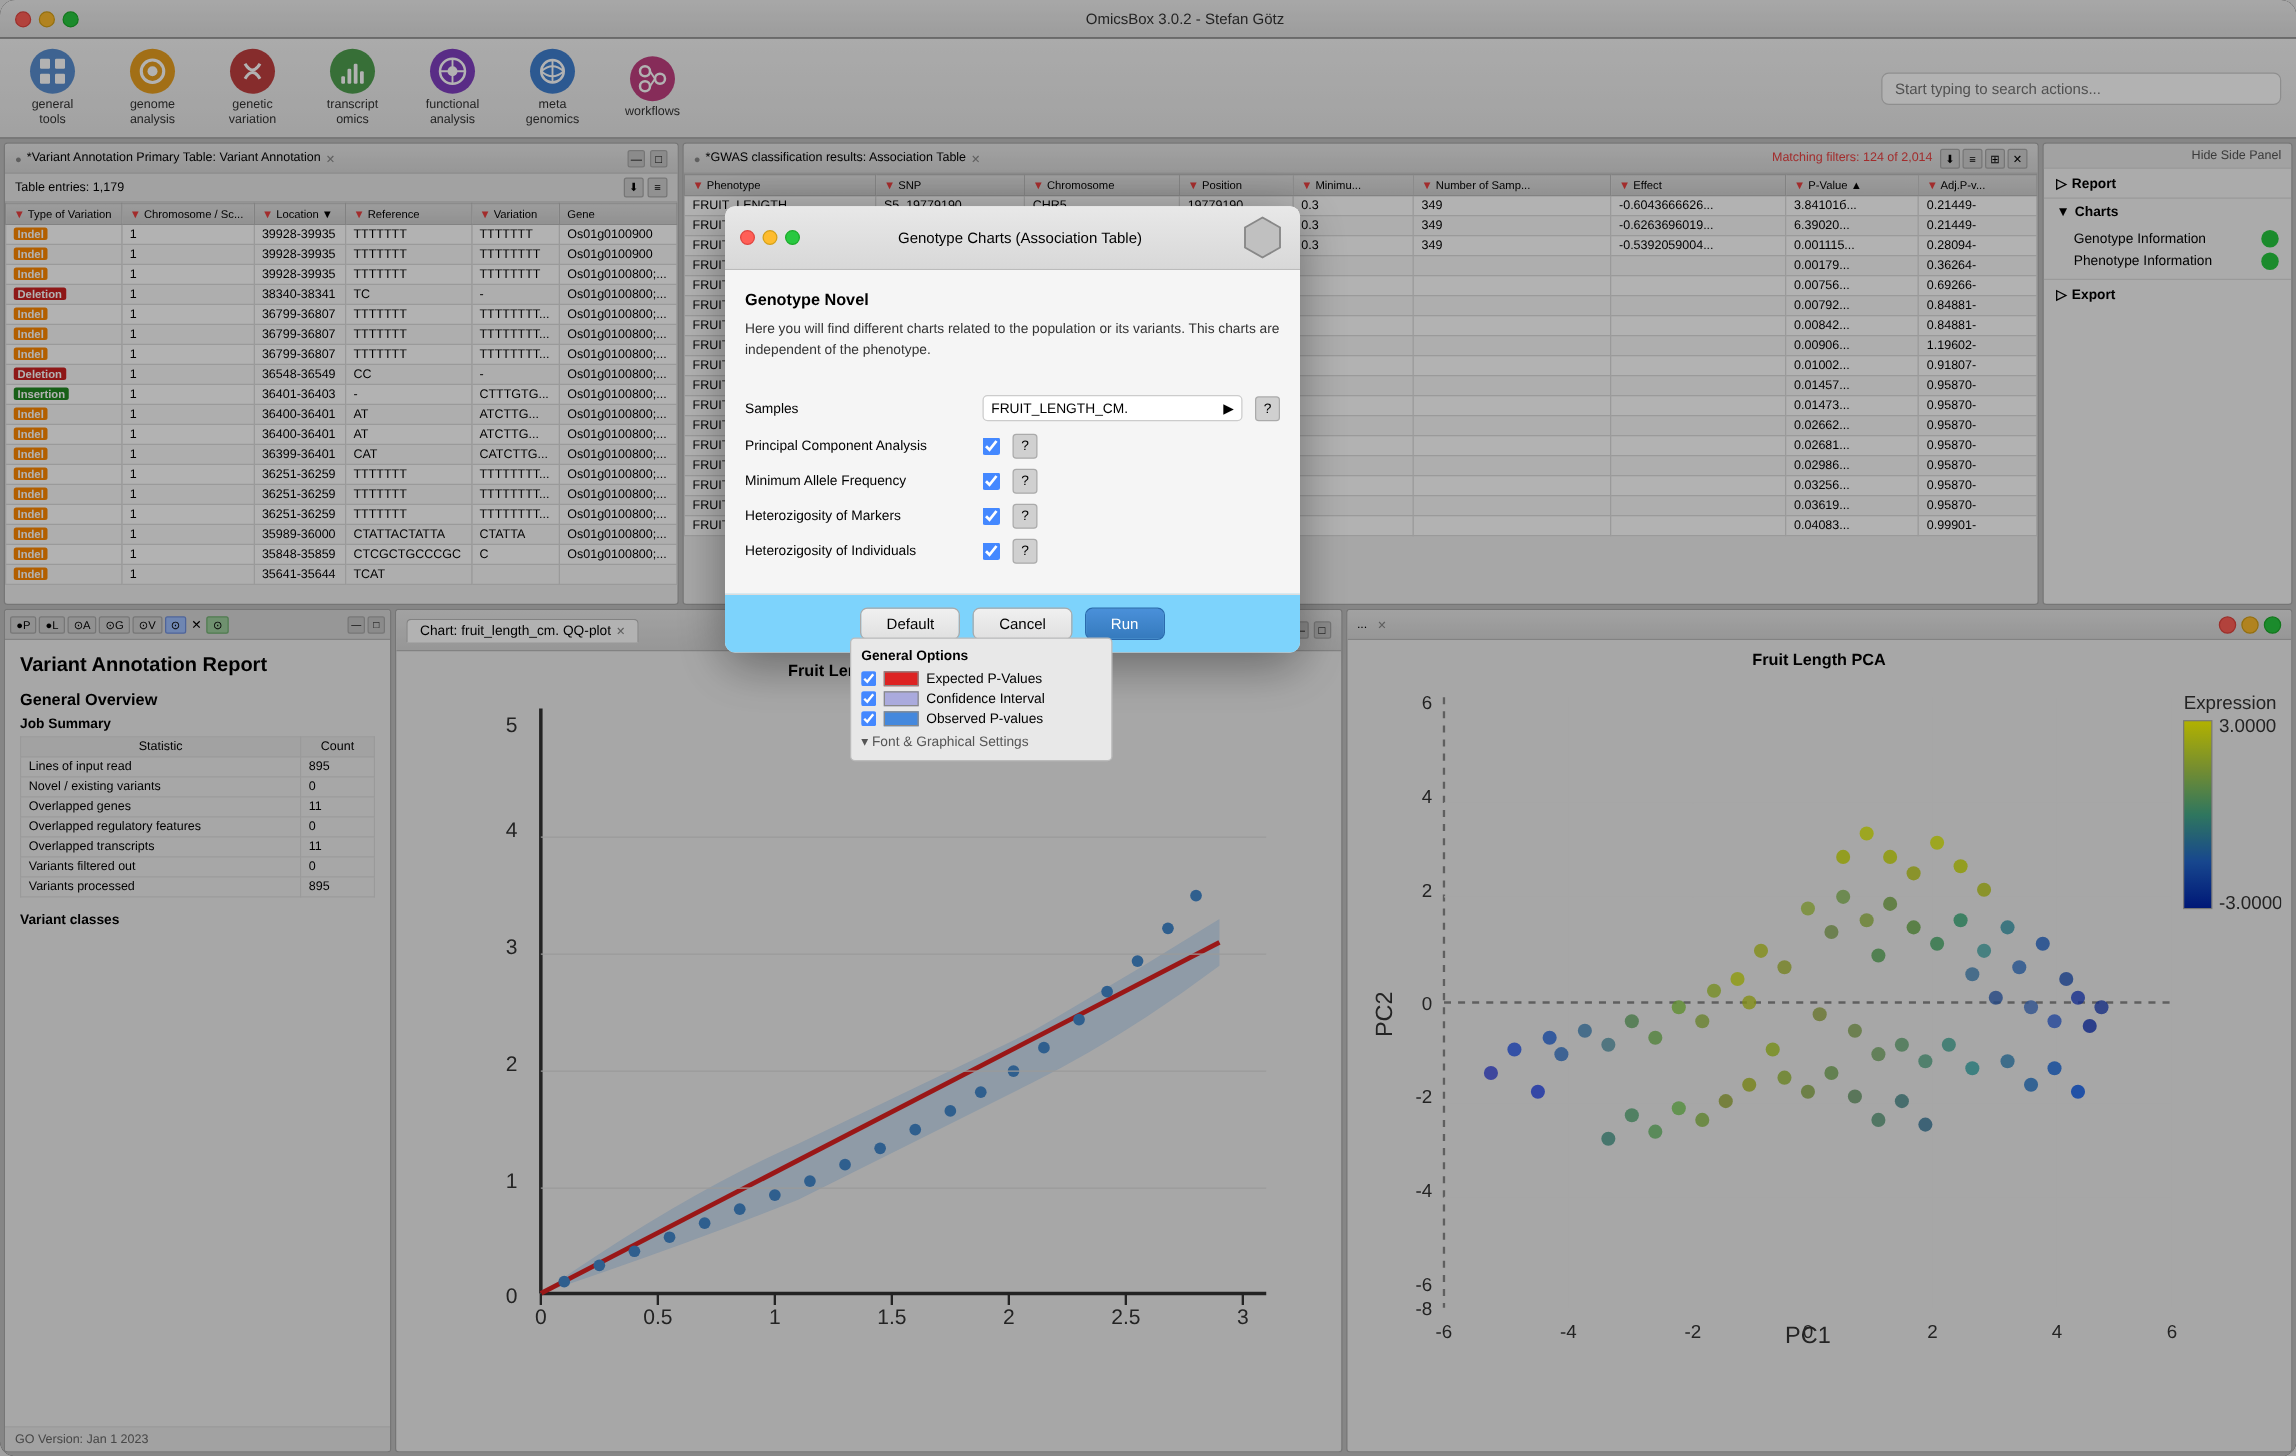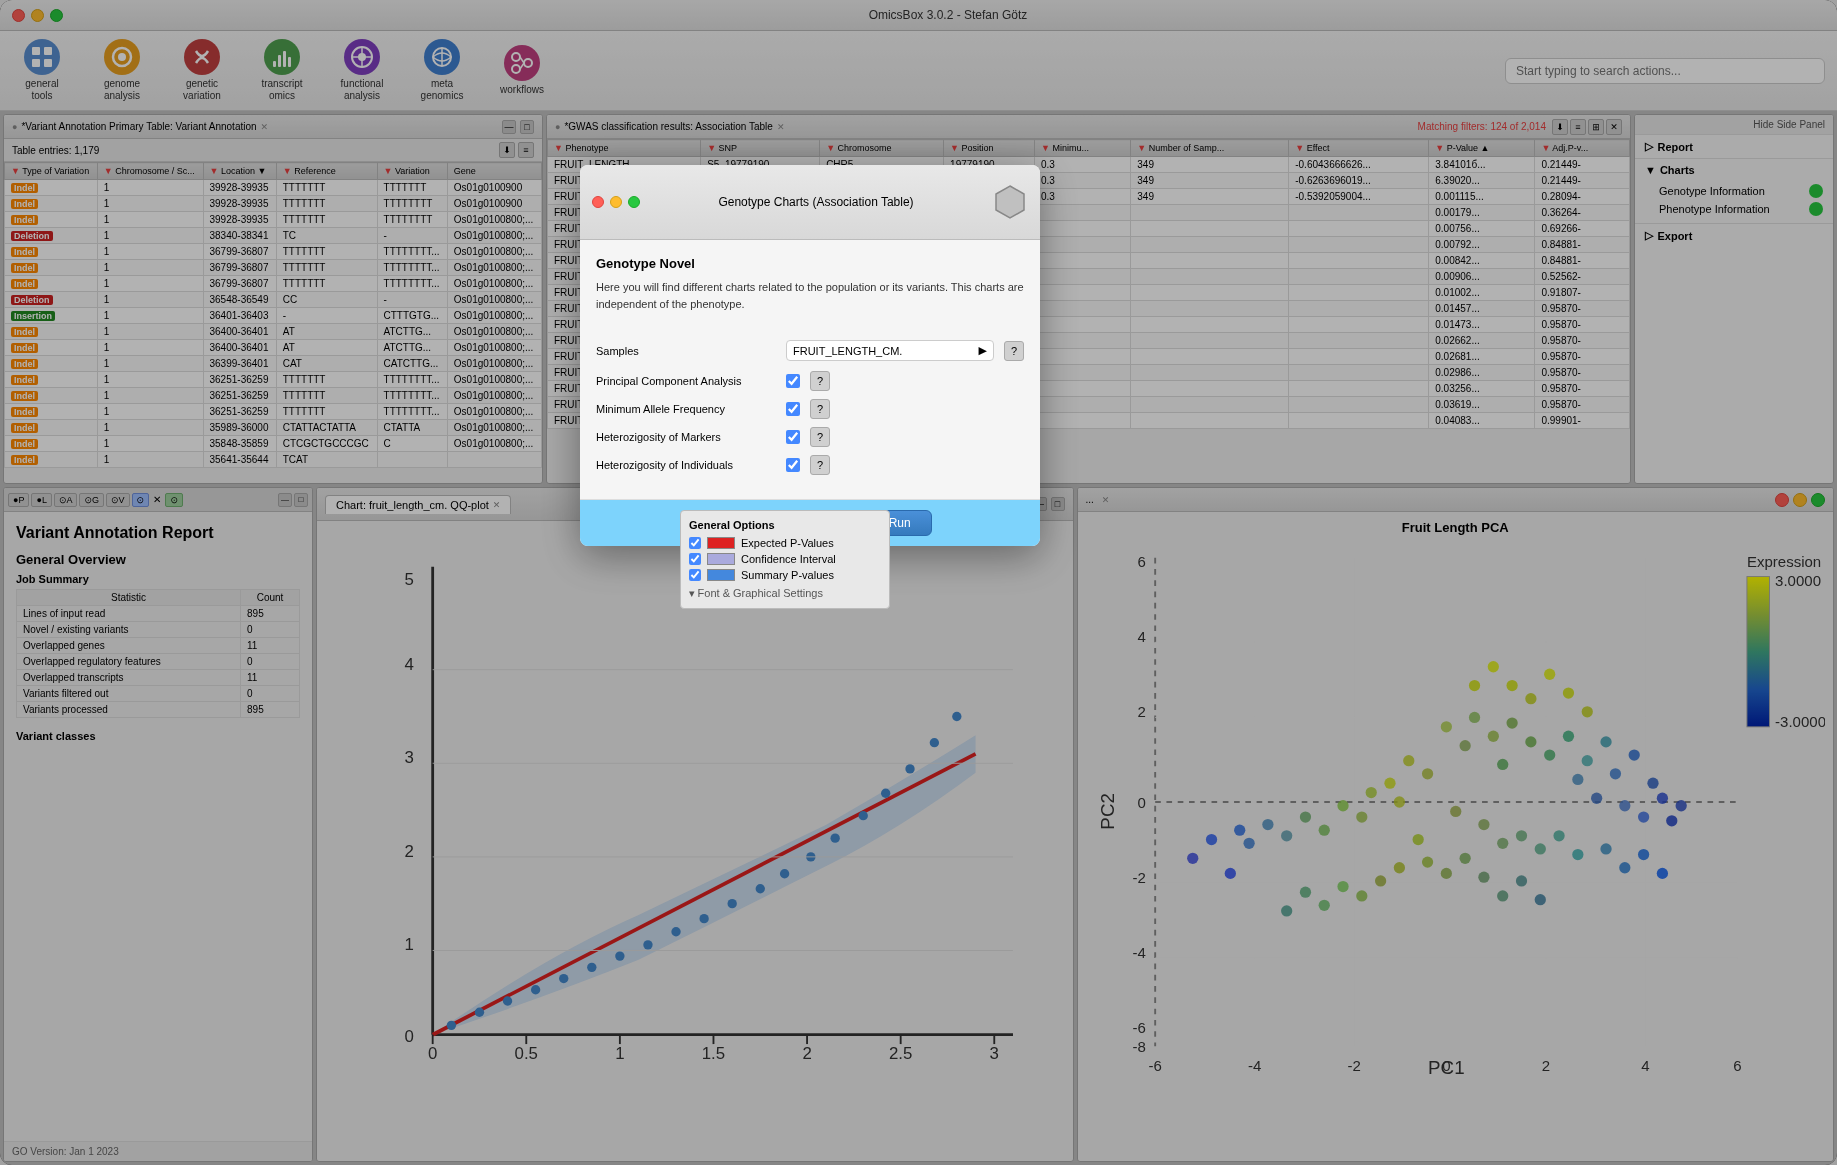--- a/index.html
+++ b/index.html
@@ -34,21 +34,21 @@
     .table-info { padding: 3px 8px; background: #e8e8e8; font-size: 10px; display: flex; align-items: center; gap: 6px; border-bottom: 1px solid #ccc; }
     .matching-filters { color: #e84040; font-size: 10px; font-weight: 500; }
     .green-circle { width: 14px; height: 14px; border-radius: 50%; background: #28c840; display: inline-block; }
     .stats-table { width: 100%; border-collapse: collapse; font-size: 10px; }
     .stats-table th, .stats-table td { border: 1px solid #ddd; padding: 2px 6px; }
     .stats-table th { background: #e8e8e8; font-weight: 500; }
 
     
     .modal-overlay { position: fixed; top: 0; left: 0; width: 100%; height: 100%; background: rgba(0,0,0,0.3); z-index: 100; display: flex; align-items: center; justify-content: center; }
     .modal { background: #f5f5f5; border-radius: 8px; width: 460px; box-shadow: 0 10px 40px rgba(0,0,0,0.4); overflow: hidden; }
-    .modal-titlebar { background: linear-gradient(to bottom, #e8e8e8, #d8d8d8); padding: 19px 12px; display: flex; align-items: center; gap: 6px; border-bottom: 1px solid #bbb; }
+    .modal-titlebar { background: linear-gradient(to bottom, #e8e8e8, #d8d8d8); padding: 7px 12px; display: flex; align-items: center; gap: 6px; border-bottom: 1px solid #bbb; }
     .modal-title { flex: 1; text-align: center; font-size: 12px; font-weight: 500; }
     .modal-body { padding: 16px; }
     .modal-section-title { font-size: 13px; font-weight: bold; margin-bottom: 8px; }
     .modal-desc { font-size: 11px; color: #333; margin-bottom: 28px; line-height: 1.5; }
     .modal-row { display: flex; align-items: center; margin-bottom: 10px; gap: 10px; }
     .modal-label { font-size: 11px; width: 180px; flex-shrink: 0; }
     .modal-input { flex: 1; border: 1px solid #ccc; border-radius: 4px; padding: 3px 6px; font-size: 11px; background: white; display: flex; align-items: center; justify-content: space-between; }
     .modal-footer { padding: 10px 16px; display: flex; justify-content: center; gap: 10px; border-top: 1px solid #ddd; background: #7dd3fc; }
     .btn { padding: 5px 20px; border-radius: 6px; border: 1px solid #aaa; font-size: 12px; cursor: pointer; }
     .btn-default { background: linear-gradient(to bottom, #f0f0f0, #e0e0e0); }
@@ -466,21 +466,21 @@
   </tr>
                 <tr>
     <td>FRUIT_LEN...</td>
     <td></td>
     <td></td>
     <td></td>
     <td></td>
     <td></td>
     <td></td>
     <td>0.00906...</td>
-    <td>0.52562-</td>
+    <td>1.19602-</td>
   </tr>
                 <tr>
     <td>FRUIT_LEN...</td>
     <td></td>
     <td></td>
     <td></td>
     <td></td>
     <td></td>
     <td></td>
     <td>0.01002...</td>
@@ -968,20 +968,20 @@
     <span>Expected P-Values</span>
   </div>
           <div style="display: flex; align-items: center; gap: 6px; margin-bottom: 4px; font-size: 11px;">
     <input type="checkbox" checked="" style="width: 12px; height: 12px; accent-color: rgb(68, 136, 255);">
     <span style="width:28px; height:12px; background:#aaaadd; border:1px solid #888; display:inline-block;"></span>
     <span>Confidence Interval</span>
   </div>
           <div style="display: flex; align-items: center; gap: 6px; margin-bottom: 4px; font-size: 11px;">
     <input type="checkbox" checked="" style="width: 12px; height: 12px; accent-color: rgb(68, 136, 255);">
     <span style="width:28px; height:12px; background:#4488dd; border:1px solid #888; display:inline-block;"></span>
-    <span>Summary P-values</span>
+    <span>Observed P-values</span>
   </div>
         </div>
       <div style="font-size:11px; color:#555; margin-top:6px; cursor:pointer;">▾ Font &amp; Graphical Settings</div>
     </div>
   </div>
 
 </div>
 
 </body></html>

